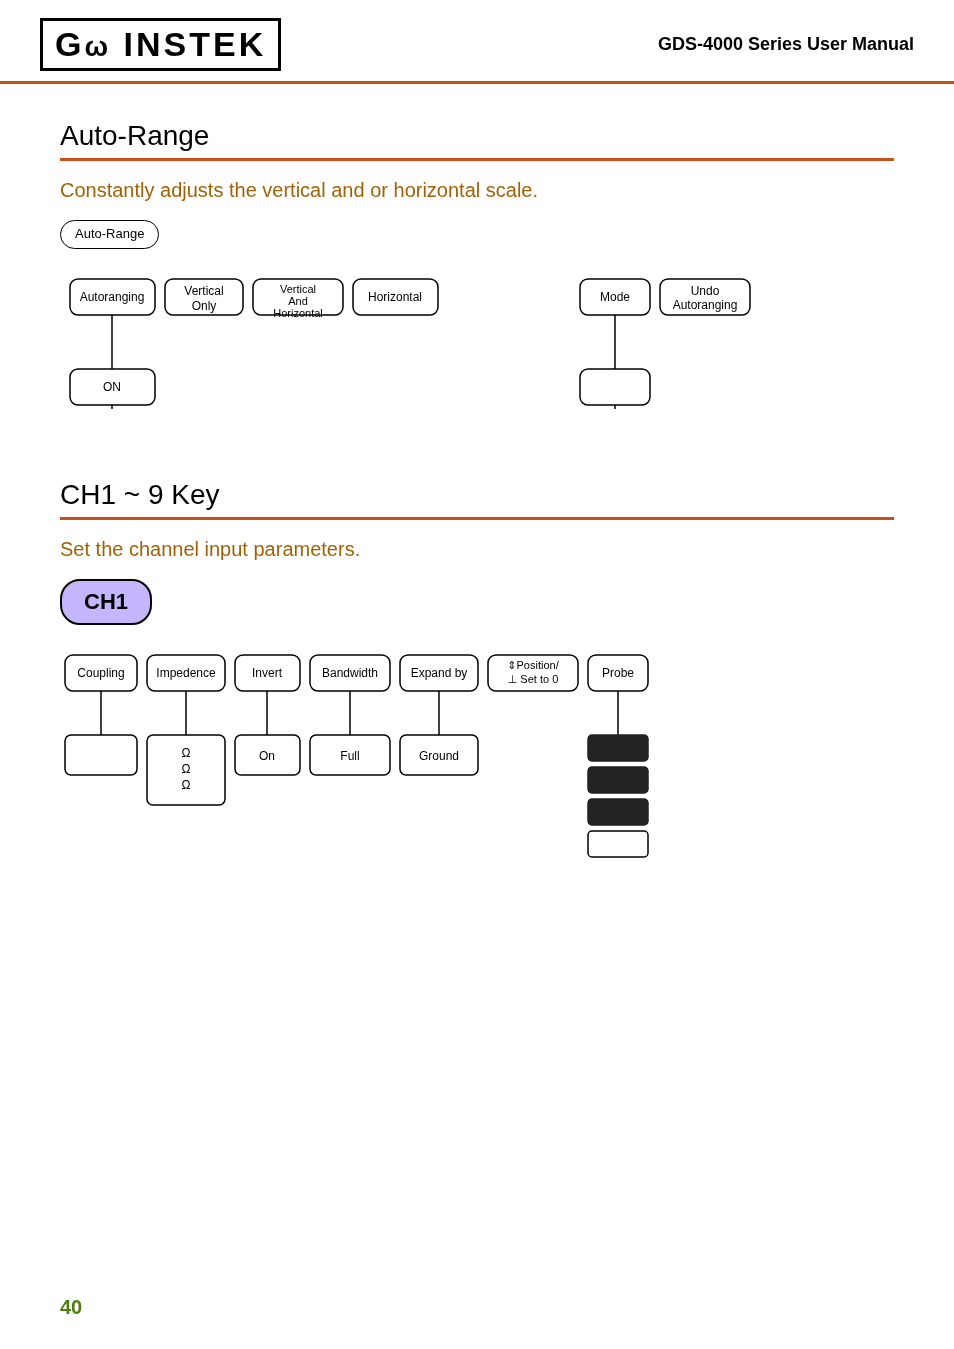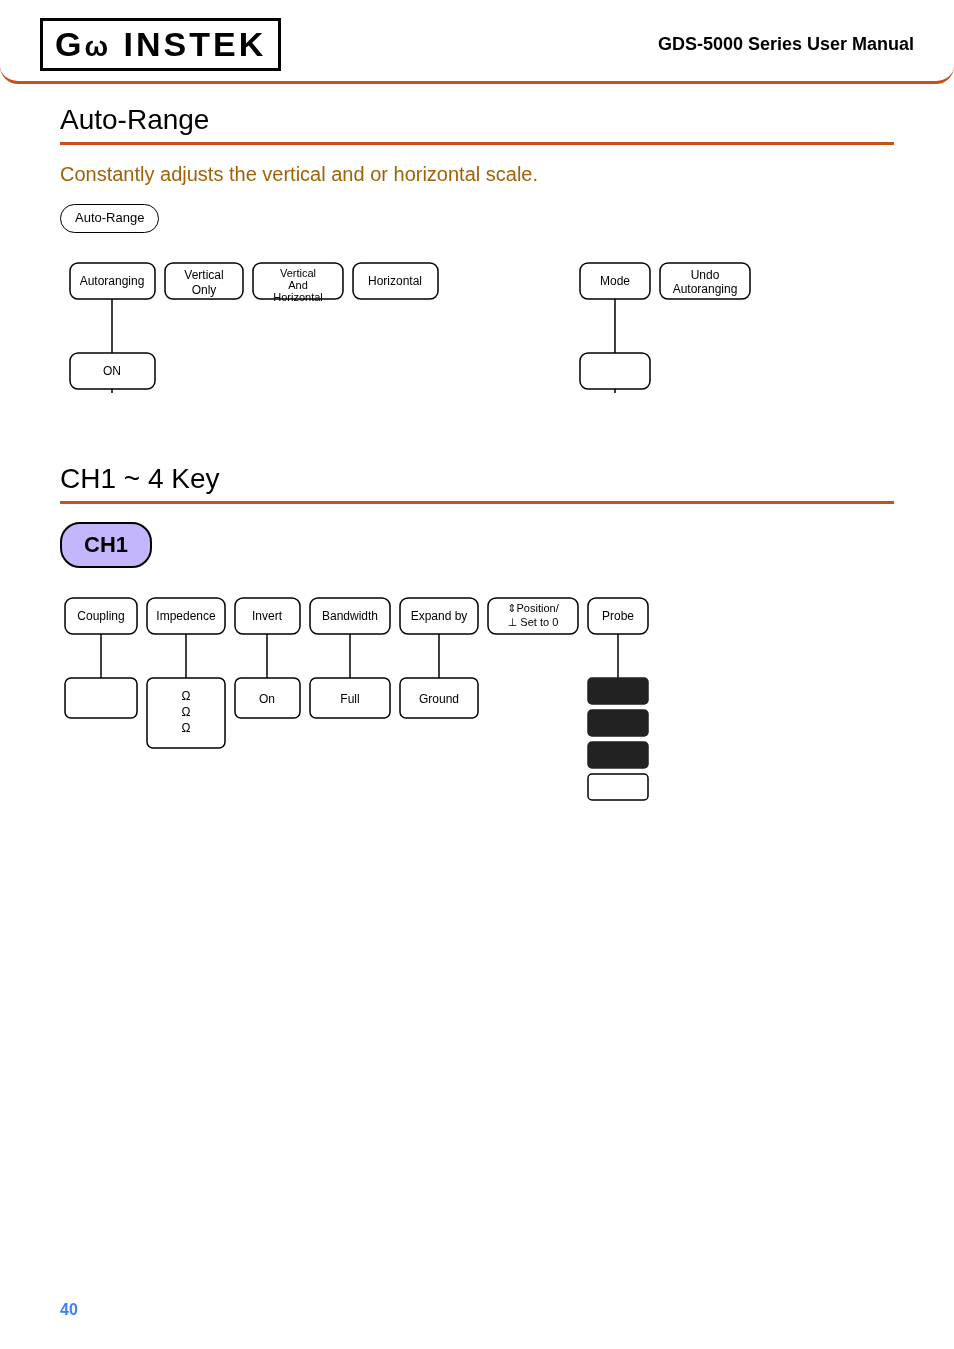--- a/index.html
+++ b/index.html
@@ -13,31 +13,30 @@
     }
 
     
     .header {
       display: flex;
       justify-content: space-between;
       align-items: center;
       padding: 18px 40px 10px 40px;
       border-bottom: 3px solid #c8501a;
       margin-bottom: 0;
-      border-radius: 18px;
     }
     .header-title {
       font-size: 18px;
       font-weight: bold;
       color: #000;
     }
 
     
     .content {
-      padding: 20px 60px;
+      padding: 36px 60px;
     }
 
     
     .section-title {
       font-size: 28px;
       font-weight: normal;
       margin-bottom: 6px;
       color: #000;
     }
     .section-divider {
@@ -92,23 +91,23 @@
     
     .ch1-section {
       margin-bottom: 40px;
     }
 
     
     .page-number {
       position: absolute;
       bottom: 30px;
       left: 60px;
-      font-size: 16px;
+      font-size: 20px;
       font-weight: bold;
-      color: #3b82f6;
+      color: #4d7c0f;
     }
 
     
     .logo-text {
       font-size: 34px;
       font-weight: 900;
       letter-spacing: 3px;
       color: #000;
       font-family: 'Arial Black', Arial, sans-serif;
       border: 3px solid #000;
@@ -123,21 +122,21 @@
       position: relative;
     }
   </style>
 </head>
 <body>
 
 <div class="header">
   <div class="logo-text">
     <span>G<span style="font-size:28px;vertical-align:middle;">ω</span> </span><span>INSTEK</span>
   </div>
-  <div class="header-title">GDS-5000 Series User Manual</div>
+  <div class="header-title">GDS-4000 Series User Manual</div>
 </div>
 
 <div class="content">
 
   <div class="autorange-section">
     <h2 class="section-title">Auto-Range</h2>
     <div class="section-divider"></div>
     <p class="section-subtitle">Constantly adjusts the vertical and or horizontal scale.</p>
 
     <div class="autorange-btn-row">
@@ -185,22 +184,23 @@
           <line x1="55" y1="46" x2="55" y2="80" stroke="black" stroke-width="1.5"></line>
           <line x1="55" y1="80" x2="55" y2="140" stroke="black" stroke-width="1.5"></line>
 
           <rect x="20" y="100" width="70" height="36" rx="8" ry="8" fill="white" stroke="black" stroke-width="1.5"></rect>
         </svg>
       </div>
     </div>
   </div>
 
   <div class="ch1-section">
-    <h2 class="section-title">CH1 ~ 4 Key</h2>
+    <h2 class="section-title">CH1 ~ 9 Key</h2>
     <div class="section-divider"></div>
+    <p class="section-subtitle">Set the channel input parameters.</p>
 
     <div style="margin-bottom: 20px;">
       <span class="pill-bold">CH1</span>
     </div>
 
     <div>
       <svg width="870" height="280" class="diagram-svg">
 
         <rect x="5" y="10" width="72" height="36" rx="8" ry="8" fill="white" stroke="black" stroke-width="1.5"></rect>
         <text x="41" y="32" text-anchor="middle" font-size="12" font-family="Arial">Coupling</text>

